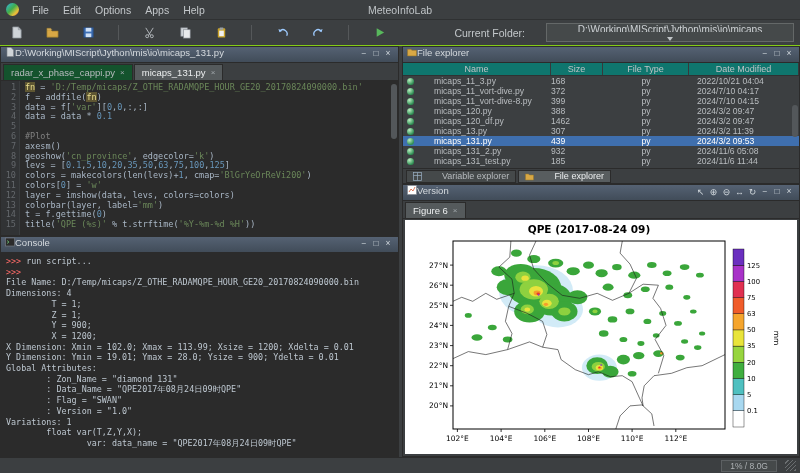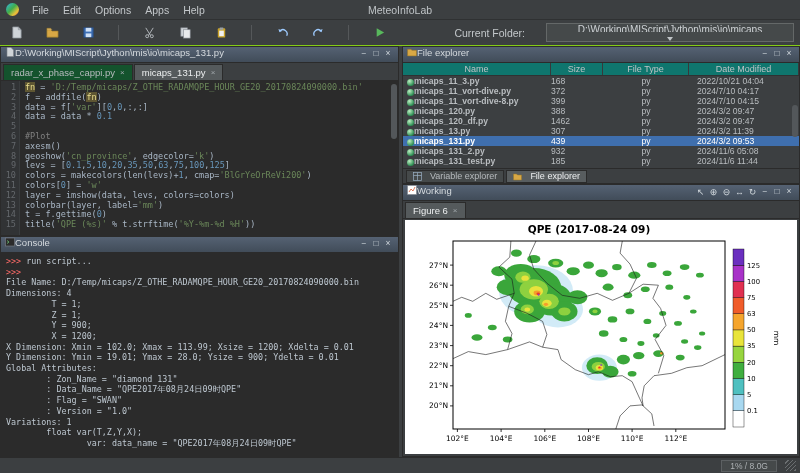--- a/index.html
+++ b/index.html
@@ -59,27 +59,27 @@
 .console-body{flex:1;background:#2b2b2b;font-family:"DejaVu Sans Mono",monospace;font-size:8.4px;line-height:10.7px;padding:3px 5px;color:#bec8d1;overflow:hidden;position:relative;white-space:pre;}
 .prompt{color:#ff6b68;}
 
 
 .fe-panel{flex:0 0 138px;}
 .fe-colheader{height:13px;flex:none;display:grid;grid-template-columns:148px 52px 86px 1fr;background:#0f766e;border-bottom:1px solid #2f3233;}
 .fe-hcell{display:flex;align-items:center;justify-content:center;font-size:9px;color:#bfc3c6;border-right:1px solid #37393b;overflow:hidden;}
 .fe-rows{flex:1;position:relative;overflow:hidden;}
 .fe-row{display:grid;grid-template-columns:148px 52px 86px 1fr;height:10px;align-items:center;font-size:8.6px;color:#b9bdc0;}
 .fe-row.selected{background:#3f6fae;color:#fff;}
-.fe-name{display:flex;align-items:flex-end;gap:0;padding-left:4px;white-space:nowrap;overflow:hidden;font-weight:bold;}
+.fe-name{display:flex;align-items:center;gap:20px;padding-left:4px;white-space:nowrap;overflow:hidden;}
 .file-dot{width:7px;height:7px;border-radius:50%;background:radial-gradient(circle at 35% 30%,#bdeec2,#2f9054 70%);flex:none;}
 .fe-size{text-align:left;}
 .fe-type{text-align:center;}
 .fe-date{padding-left:8px;white-space:nowrap;}
 .fe-bottom{height:15px;flex:none;display:flex;align-items:center;gap:2px;padding:1px 3px;background:#3c3f41;border-top:1px solid #2b2b2b;}
-.btab{height:13px;display:flex;align-items:center;gap:8px;padding:0 6px;font-size:9px;background:#45494a;border:1px solid #2b2b2b;color:#b6babd;}
+.btab{height:13px;display:flex;align-items:center;gap:20px;padding:0 6px;font-size:9px;background:#45494a;border:1px solid #2b2b2b;color:#b6babd;}
 .btab.active{background:#585d5f;color:#eceeef;}
 .btab svg{width:9px;height:9px;display:block;}
 
 
 .figures-panel{flex:1;}
 .fig-content{flex:1;background:#3c3f41;padding:1px 2px 2px;display:flex;min-height:0;}
 .fig-white{flex:1;background:#fff;display:flex;align-items:center;justify-content:center;overflow:hidden;}
 svg.map{display:block;}
 svg text{font-family:"DejaVu Sans",sans-serif;}
 
@@ -374,21 +374,21 @@
     </div>
 
     <div class="panel figures-panel">
       <div class="panel-header">
         <span class="hdr-icon">
             <svg viewBox="0 0 10 10">
               <rect x="0.5" y="0.5" width="9" height="9" fill="#fff" stroke="#7d838a" stroke-width="0.6"></rect>
               <path d="M2 7l2-3 2 2 2-4" fill="none" stroke="#d05a3a" stroke-width="0.8"></path>
             </svg>
           </span>
-        <span class="panel-title">Working</span>
+        <span class="panel-title">Version</span>
         <span class="header-spacer"></span>
         <span class="glyph-btn">↖</span>
         <span class="glyph-btn">⊕</span>
         <span class="glyph-btn">⊖</span>
         <span class="glyph-btn">↔</span>
         <span class="glyph-btn">↻</span>
         <span class="panel-btn">−</span>
         <span class="panel-btn">□</span>
         <span class="panel-btn">×</span>
       </div>

